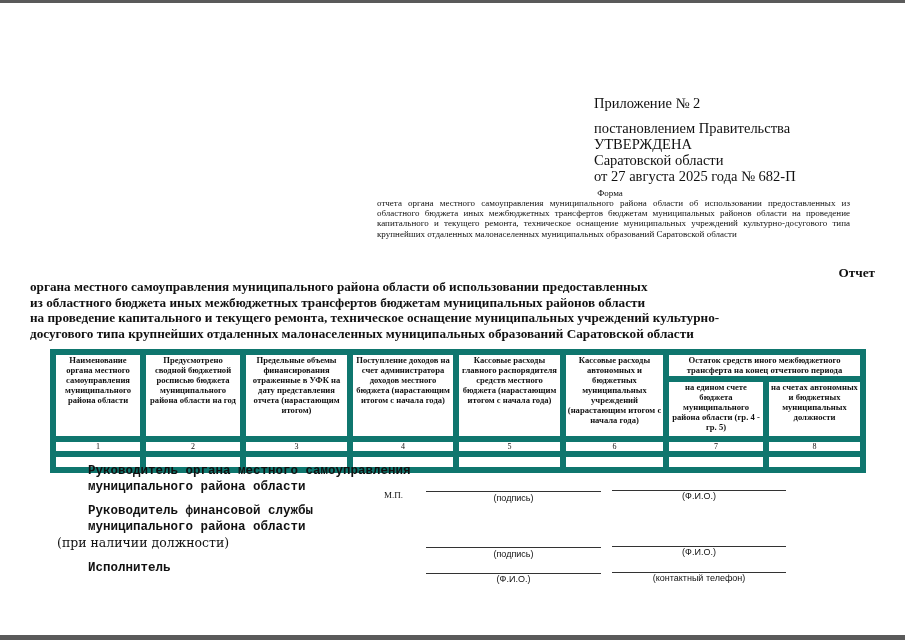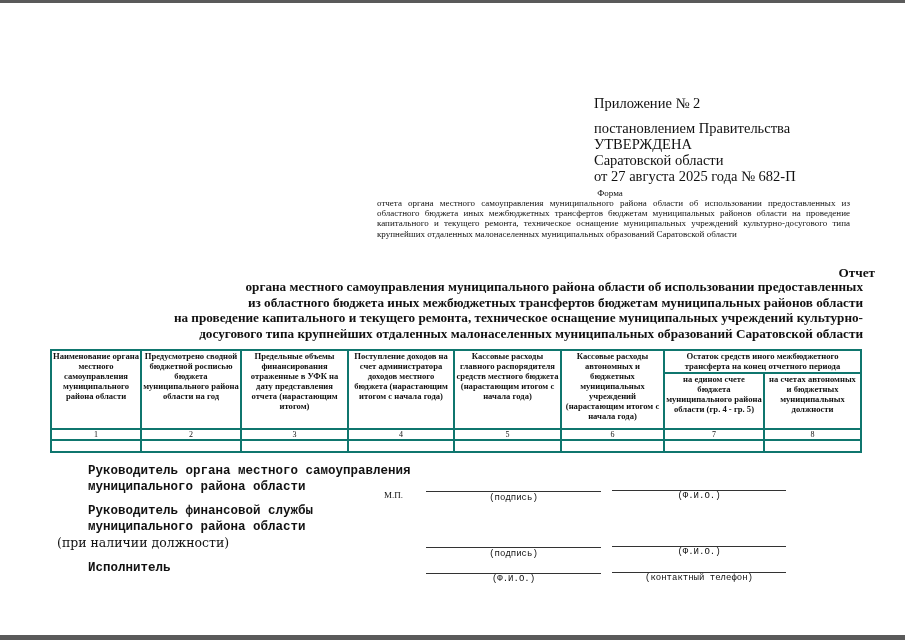--- a/index.html
+++ b/index.html
@@ -23,48 +23,48 @@
   }
   .form-desc {
     position: absolute; left: 377px; top: 198px; width: 473px; text-align: justify;
     font-family: "Liberation Serif", serif; font-size: 9px; line-height: 10.2px;
   }
   .report-title {
     position: absolute; left: 30px; top: 265px; width: 845px; text-align: right;
     font-family: "Liberation Serif", serif; font-weight: bold; font-size: 13.2px; line-height: 16px;
   }
   .report-sub {
-    position: absolute; left: 18px; top: 279px; width: 845px; text-align: right;
+    position: absolute; left: 30px; top: 279px; width: 845px; text-align: left;
     font-family: "Liberation Serif", serif; font-weight: bold; font-size: 13.2px; line-height: 15.5px;
   }
   table.report {
     position: absolute; left: 50px; top: 349px; width: 810px;
     border-collapse: collapse; table-layout: fixed;
     font-family: "Liberation Serif", serif; font-weight: bold; font-size: 8.6px; line-height: 10px;
   }
   table.report td, table.report th {
-    border: 2px solid #0f766e; text-align: center; vertical-align: top; padding: 0 1px;
+    border: 6px solid #0f766e; text-align: center; vertical-align: top; padding: 0 1px;
     font-weight: bold;
   }
   table.report th.h { height: 77px; }
   table.report th.sub { height: 54px; }
   table.report th.grp { height: 21px; vertical-align: top; }
   table.report td.num { height: 9px; font-size: 8px; line-height: 9px; font-weight: normal; padding-top: 0; }
   table.report td.empty { height: 10px; }
   .sig-label {
     position: absolute; left: 57px; font-family: Liberation Mono, monospace; font-weight: bold;
     font-size: 12.5px; line-height: 16px; margin-left: 31px;
   }
   .sig-note {
     position: absolute; left: 57px; font-family: "DejaVu Serif", serif;
     font-size: 12.5px; line-height: 16px;
   }
   .mp { position: absolute; left: 384px; top: 490px; font-family: "Liberation Serif", serif; font-size: 9px; }
   .line { position: absolute; height: 0; border-top: 1px solid #333; }
-  .cap { position: absolute; font-family: Liberation Mono, monospace; font-size: 9px; text-align: center; }
+  .cap { position: absolute; font-family: Liberation Sans, sans-serif; font-size: 9px; text-align: center; }
 </style>
 </head>
 <body>
 
 <div class="scan-edge-top"></div>
 
 <div class="appendix">Приложение № 2</div>
 
 <div class="approved">
   <div>постановлением Правительства</div>

